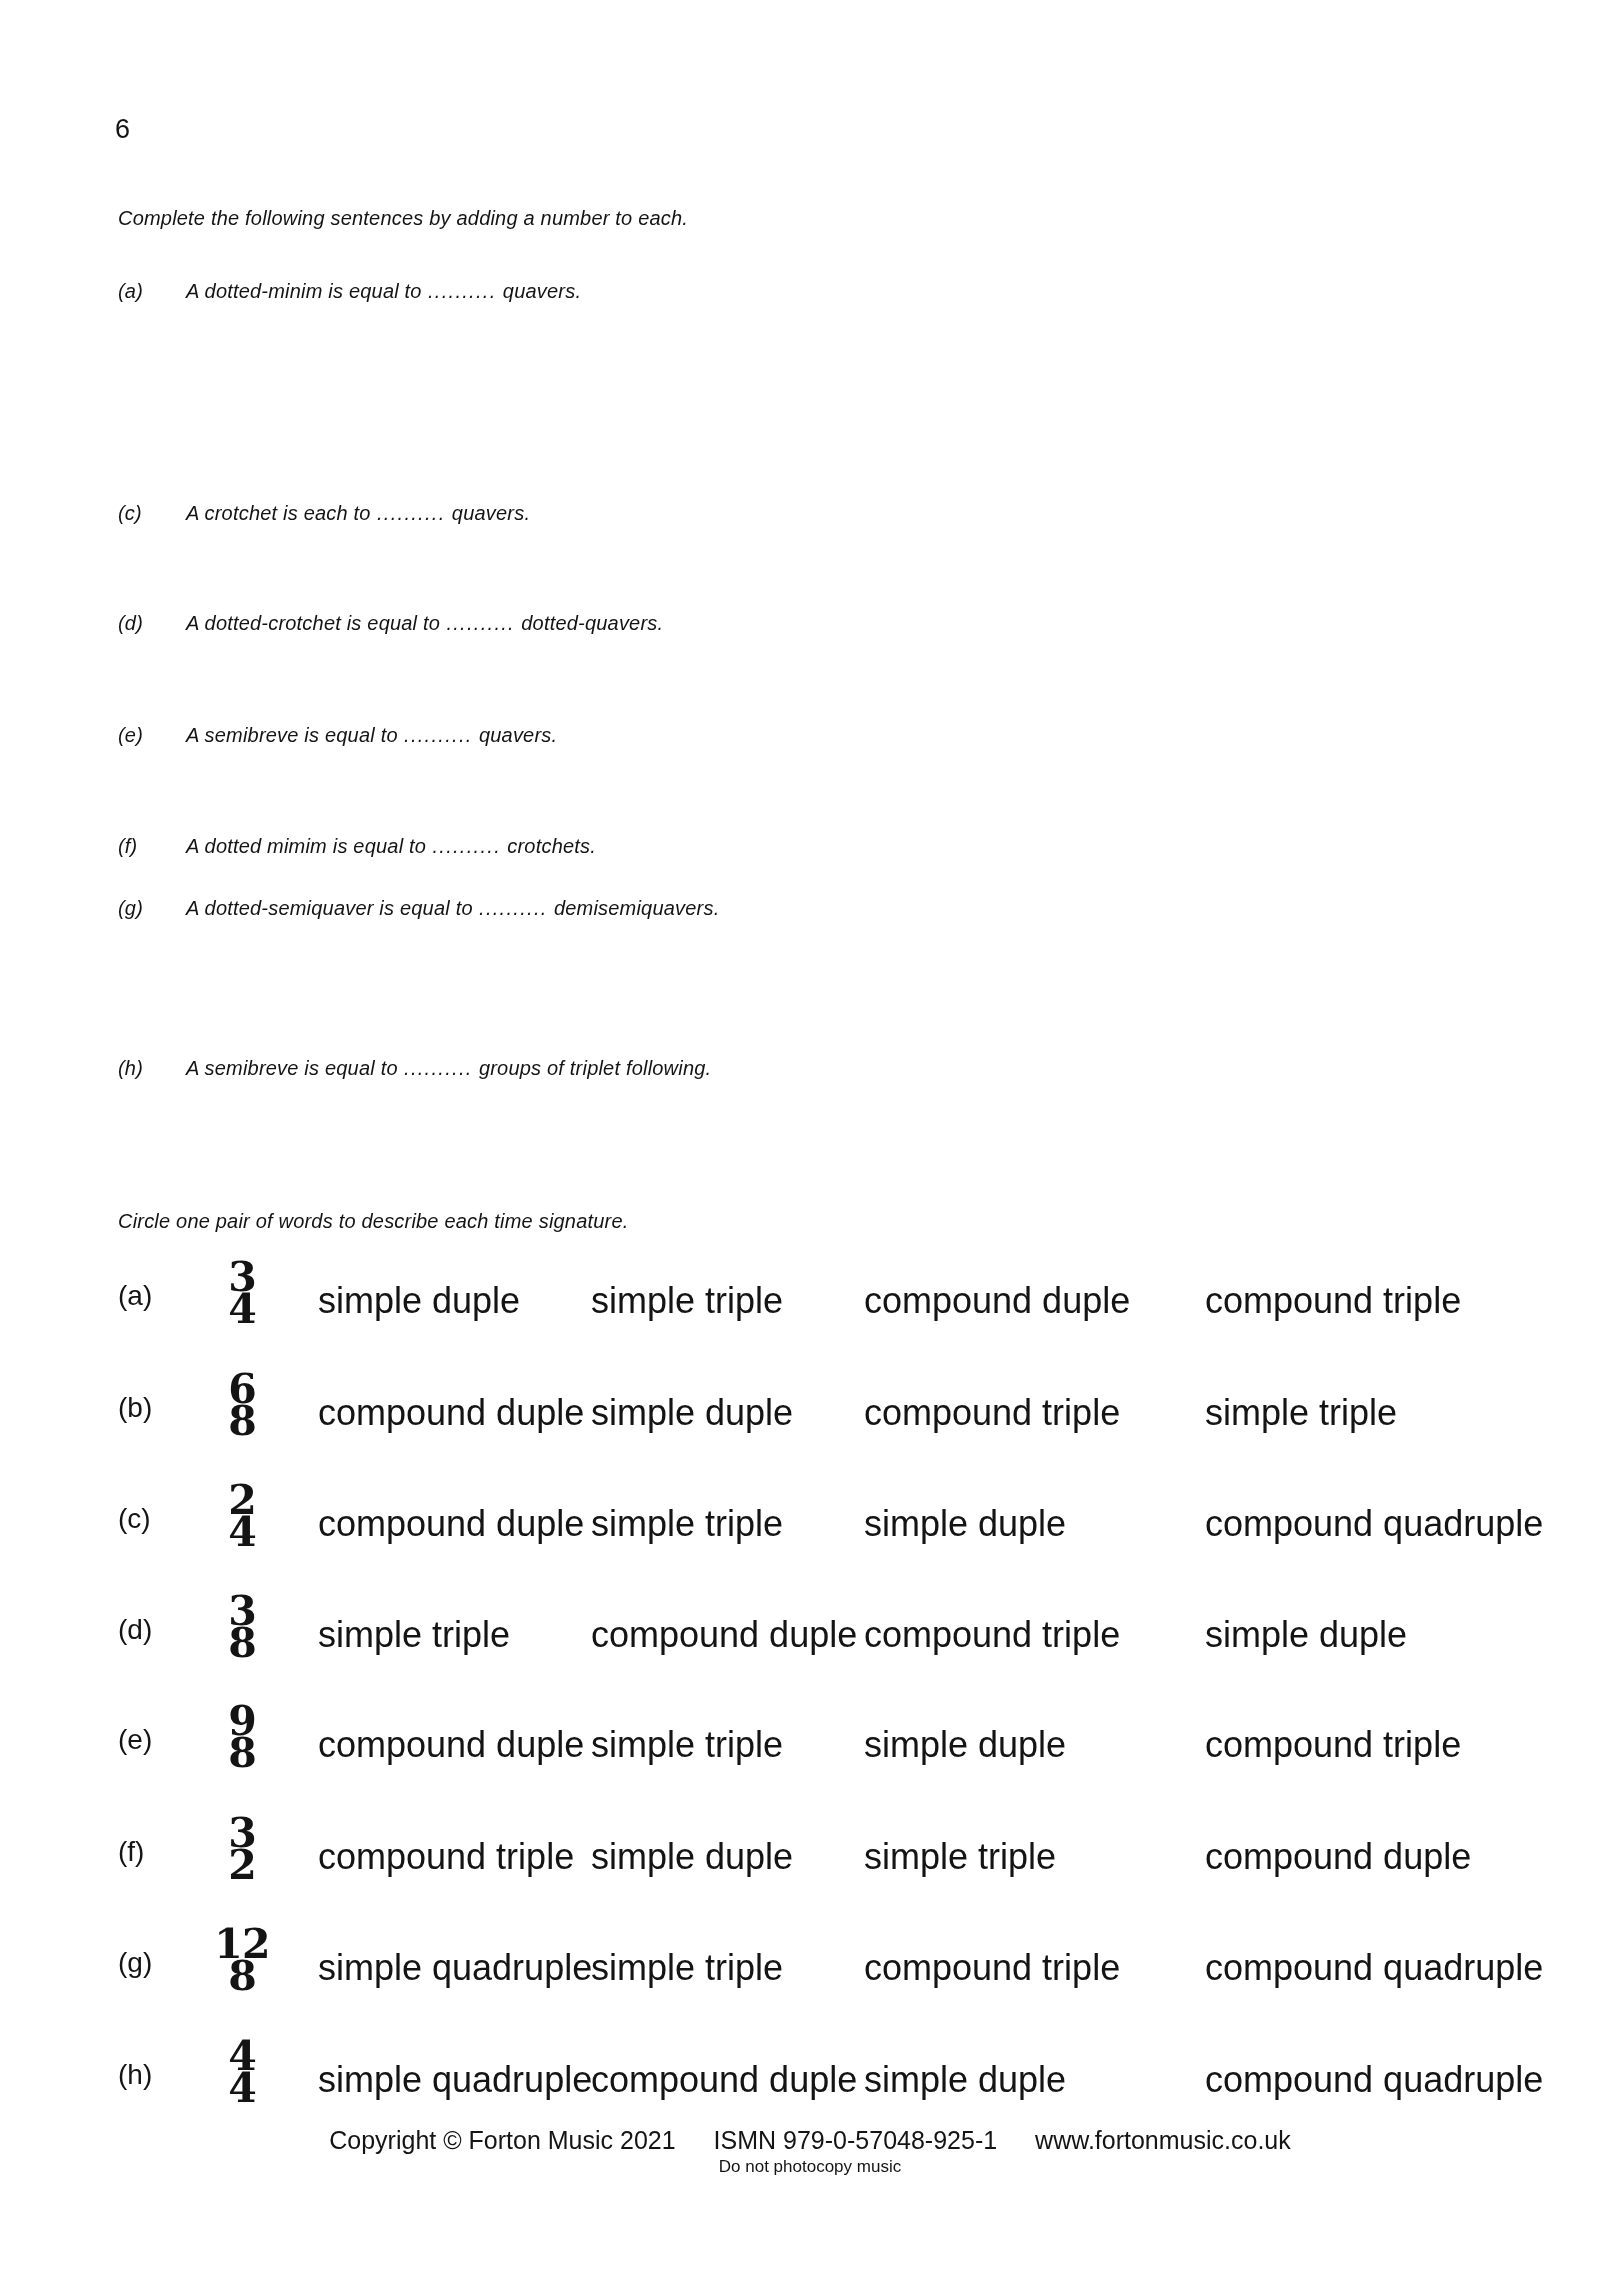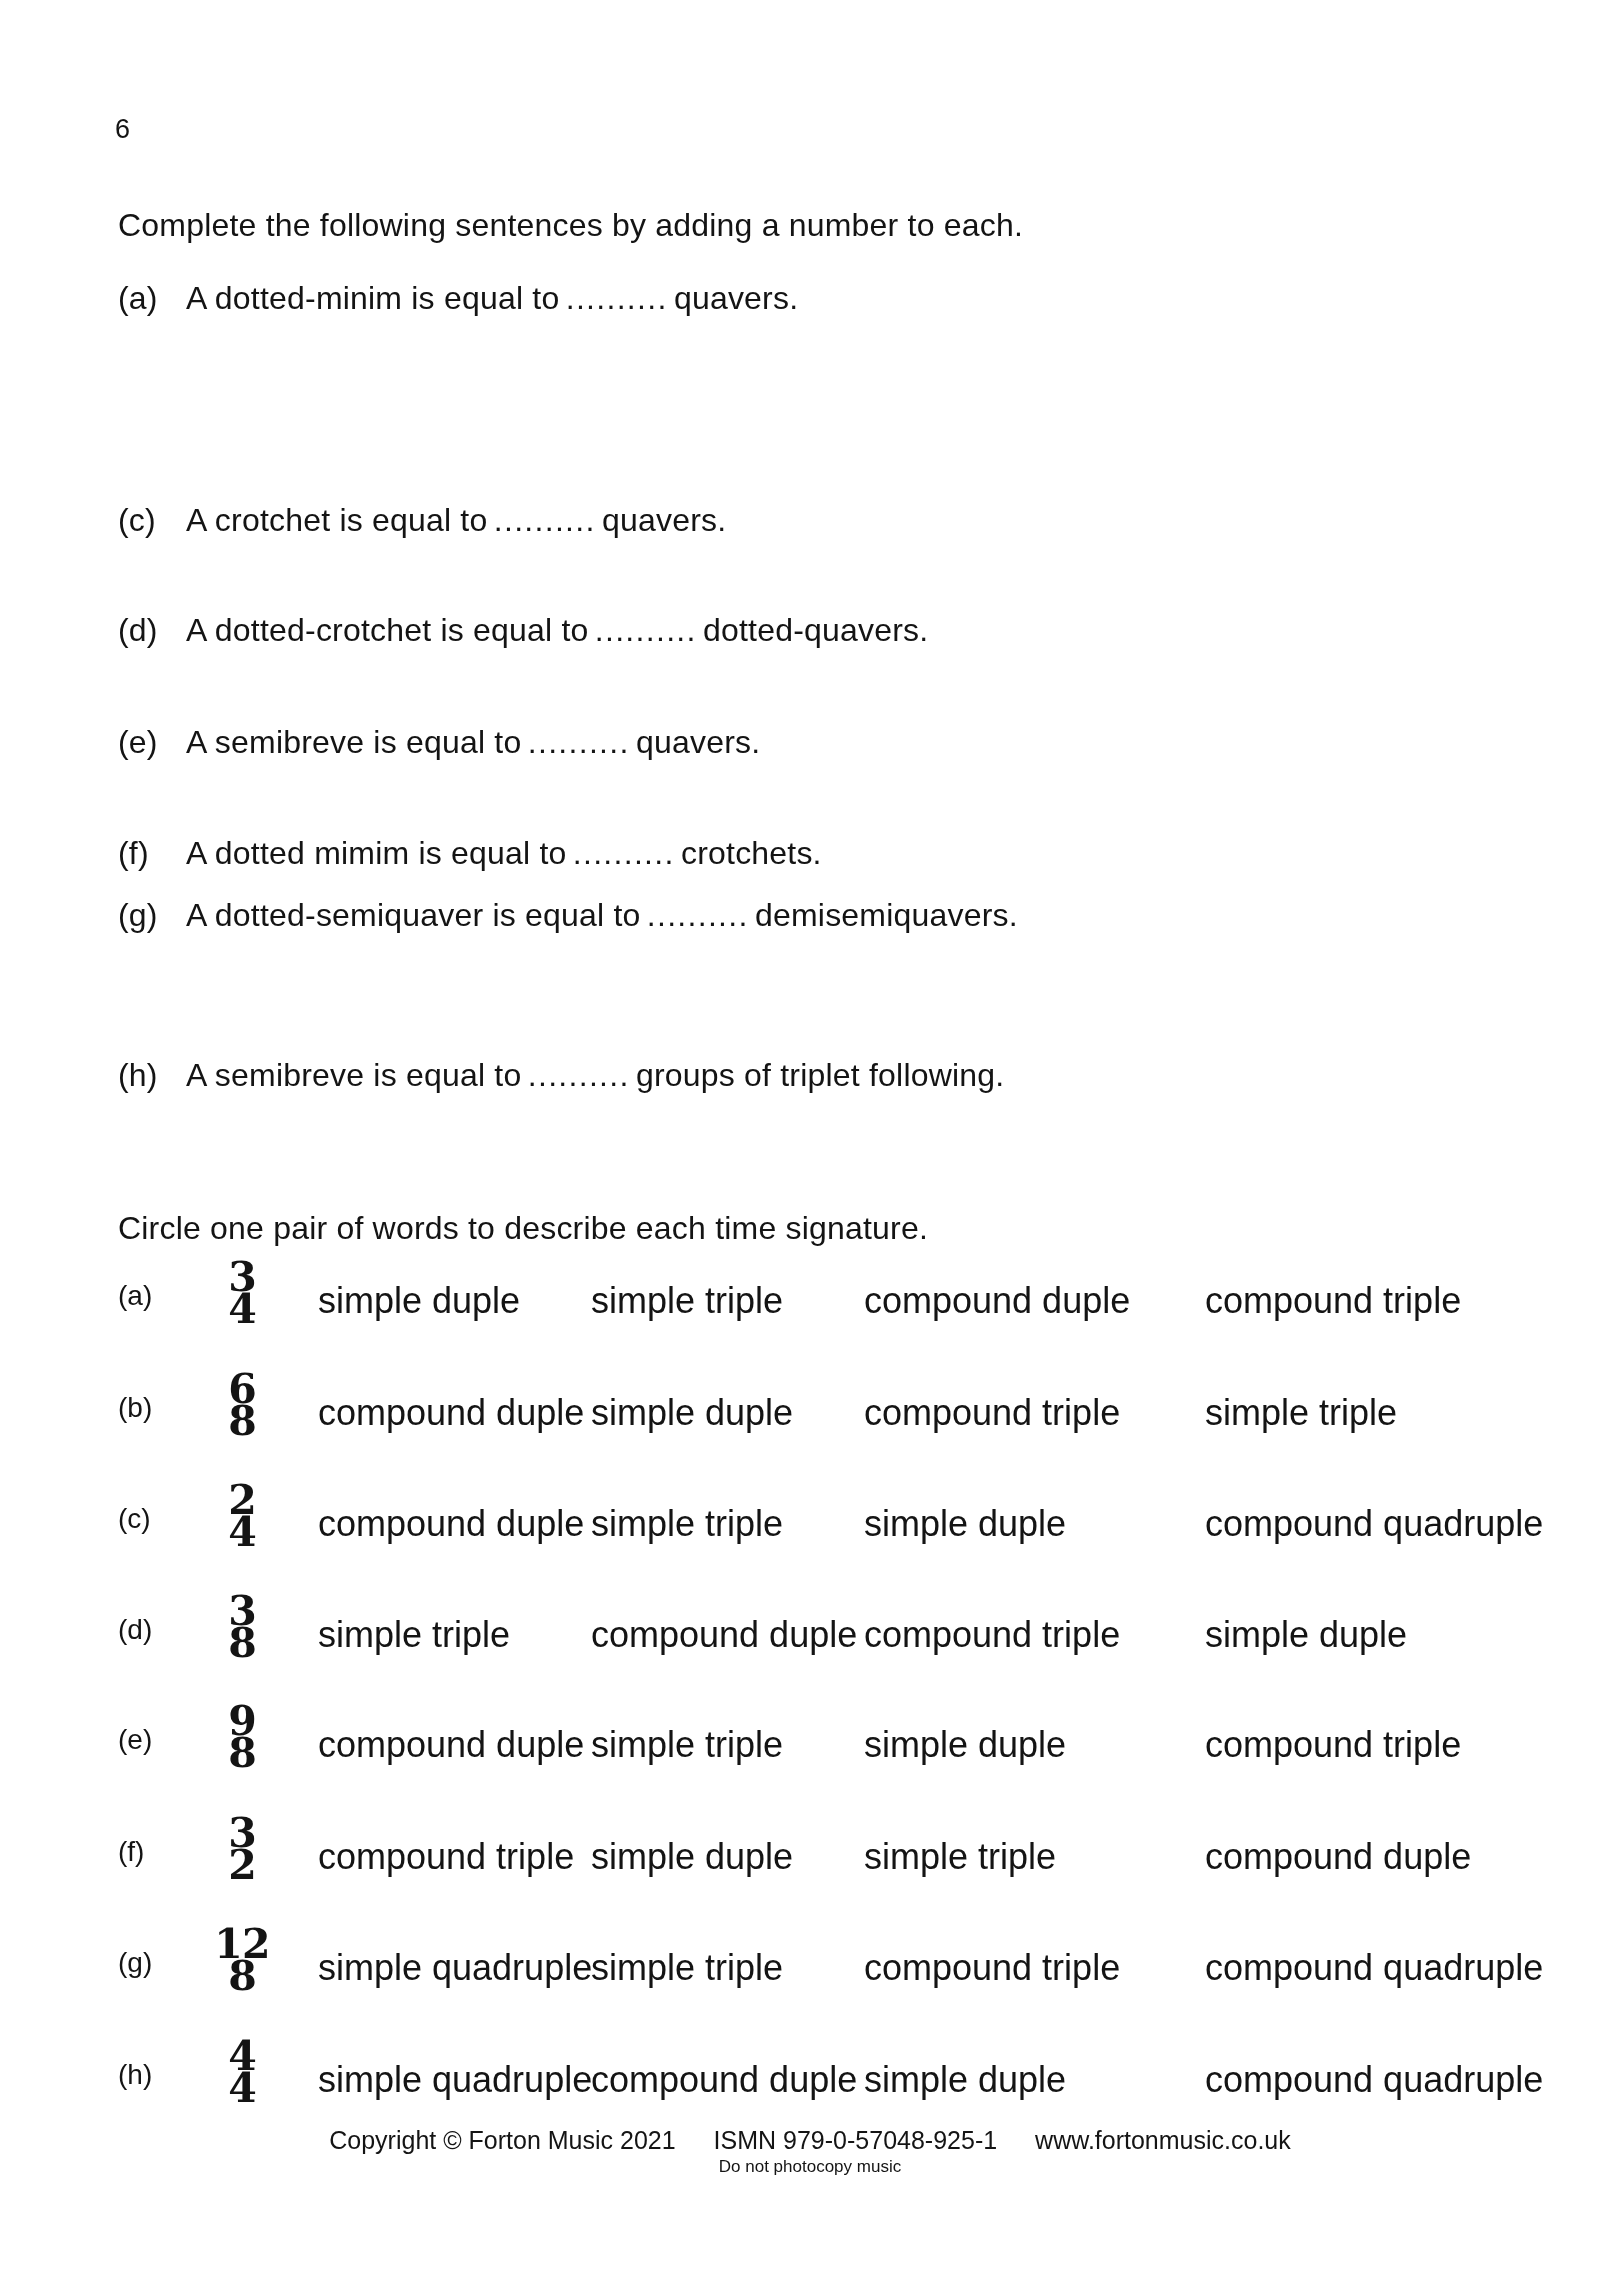--- a/index.html
+++ b/index.html
@@ -7,21 +7,21 @@
     position: relative;
     width: 1620px;
     height: 2293px;
     margin: 0 auto;
     background: #ffffff;
     color: #141414;
     font-family: "Liberation Sans", "DejaVu Sans", sans-serif;
     overflow: hidden;
   }
   .abs { position: absolute; }
-  .body-text { font-size: 32px; letter-spacing: 0.2px; white-space: nowrap; }
+  .body-text { font-size: 20px; letter-spacing: 0.2px; white-space: nowrap; font-style: italic; }
   .pagenum { font-size: 27px; }
 
   
   .ex1-row { left: 118px; }
   .ex1-label { display: inline-block; width: 68px; }
   .blank { margin: 0 6.3px; letter-spacing: 1.3px; }
 
   
   .ex2-row { left: 0; width: 1620px; height: 81px; }
   .ex2-label { position: absolute; left: 118px; top: 23px; font-size: 28px; }
@@ -56,21 +56,21 @@
 <div class="page">
 
   <div class="abs pagenum" style="left:115px; top:114px;">6</div>
 
   <div class="abs body-text" style="left:118px; top:207px;">Complete the following sentences by adding a number to each.</div>
 
   <div class="abs body-text ex1-row" style="top:280px;">
     <span class="ex1-label">(a)</span><span>A dotted-minim is equal to</span><span class="blank">..........</span><span>quavers.</span>
   </div>
   <div class="abs body-text ex1-row" style="top:502px;">
-    <span class="ex1-label">(c)</span><span>A crotchet is equal to</span><span class="blank">..........</span><span>quavers.</span>
+    <span class="ex1-label">(c)</span><span>A crotchet is each to</span><span class="blank">..........</span><span>quavers.</span>
   </div>
   <div class="abs body-text ex1-row" style="top:612px;">
     <span class="ex1-label">(d)</span><span>A dotted-crotchet is equal to</span><span class="blank">..........</span><span>dotted-quavers.</span>
   </div>
   <div class="abs body-text ex1-row" style="top:835px;">
     <span class="ex1-label">(f)</span><span>A dotted mimim is equal to</span><span class="blank">..........</span><span>crotchets.</span>
   </div>
   <div class="abs body-text ex1-row" style="top:724px;">
     <span class="ex1-label">(e)</span><span>A semibreve is equal to</span><span class="blank">..........</span><span>quavers.</span>
   </div>

